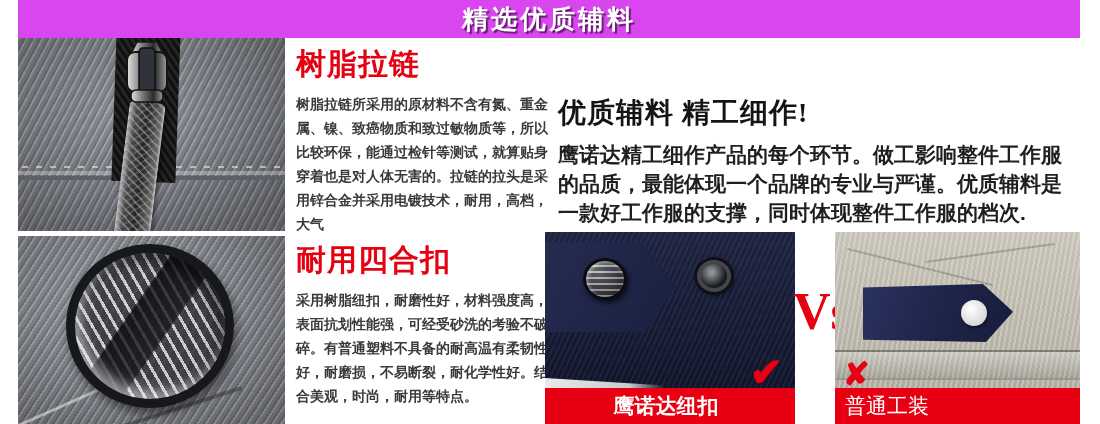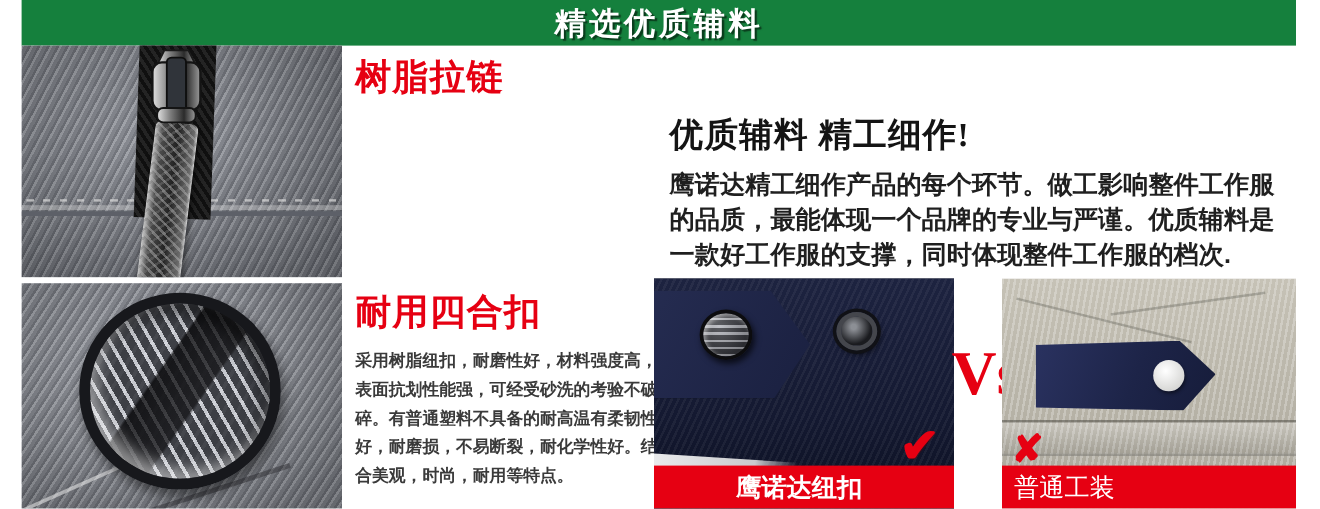--- a/index.html
+++ b/index.html
@@ -11,21 +11,21 @@
     height: 424px;
     background: #ffffff;
     overflow: hidden;
   }
 
   
   .top-banner {
     position: absolute;
     left: 18px; top: 0;
     width: 1062px; height: 38px;
-    background: #15803d;
+    background: #d946ef;
     display: flex; align-items: center; justify-content: center;
   }
   .top-banner .title {
     color: #ffffff;
     font-size: 26px;
     font-weight: bold;
     letter-spacing: 3px;
     text-shadow: 2px 2px 1px rgba(0,0,0,0.55);
   }
 
@@ -280,20 +280,21 @@
         </linearGradient>
       </defs>
       <path d="M10 14 L16 2 L36 2 L42 14 Z" fill="url(#met)" stroke="#1a1a1a" stroke-width="1.5"></path>
       <rect x="6" y="12" width="40" height="40" rx="8" fill="url(#met)" stroke="#141414" stroke-width="2"></rect>
       <rect x="18" y="8" width="16" height="52" rx="4" fill="#30343a" stroke="#0e0e0e" stroke-width="1.5"></rect>
       <rect x="10" y="50" width="32" height="12" rx="5" fill="url(#met)" stroke="#141414" stroke-width="1.5"></rect>
     </svg>
   </div>
 
   <h2 class="section-title title-zipper">树脂拉链</h2>
+  <p class="section-body body-zipper">树脂拉链所采用的原材料不含有氮、重金属、镍、致癌物质和致过敏物质等，所以比较环保，能通过检针等测试，就算贴身穿着也是对人体无害的。拉链的拉头是采用锌合金并采用电镀技术，耐用，高档，大气</p>
 
   <h1 class="quality-heading">优质辅料 精工细作!</h1>
   <p class="quality-body">鹰诺达精工细作产品的每个环节。做工影响整件工作服的品质，最能体现一个品牌的专业与严谨。优质辅料是一款好工作服的支撑，同时体现整件工作服的档次.</p>
 
   <div class="photo twill snap-photo">
     <div class="shade"></div>
     <div class="snap-seam-a"></div>
     <div class="snap-seam-b"></div>
     <div class="snap-button"></div>
   </div>

